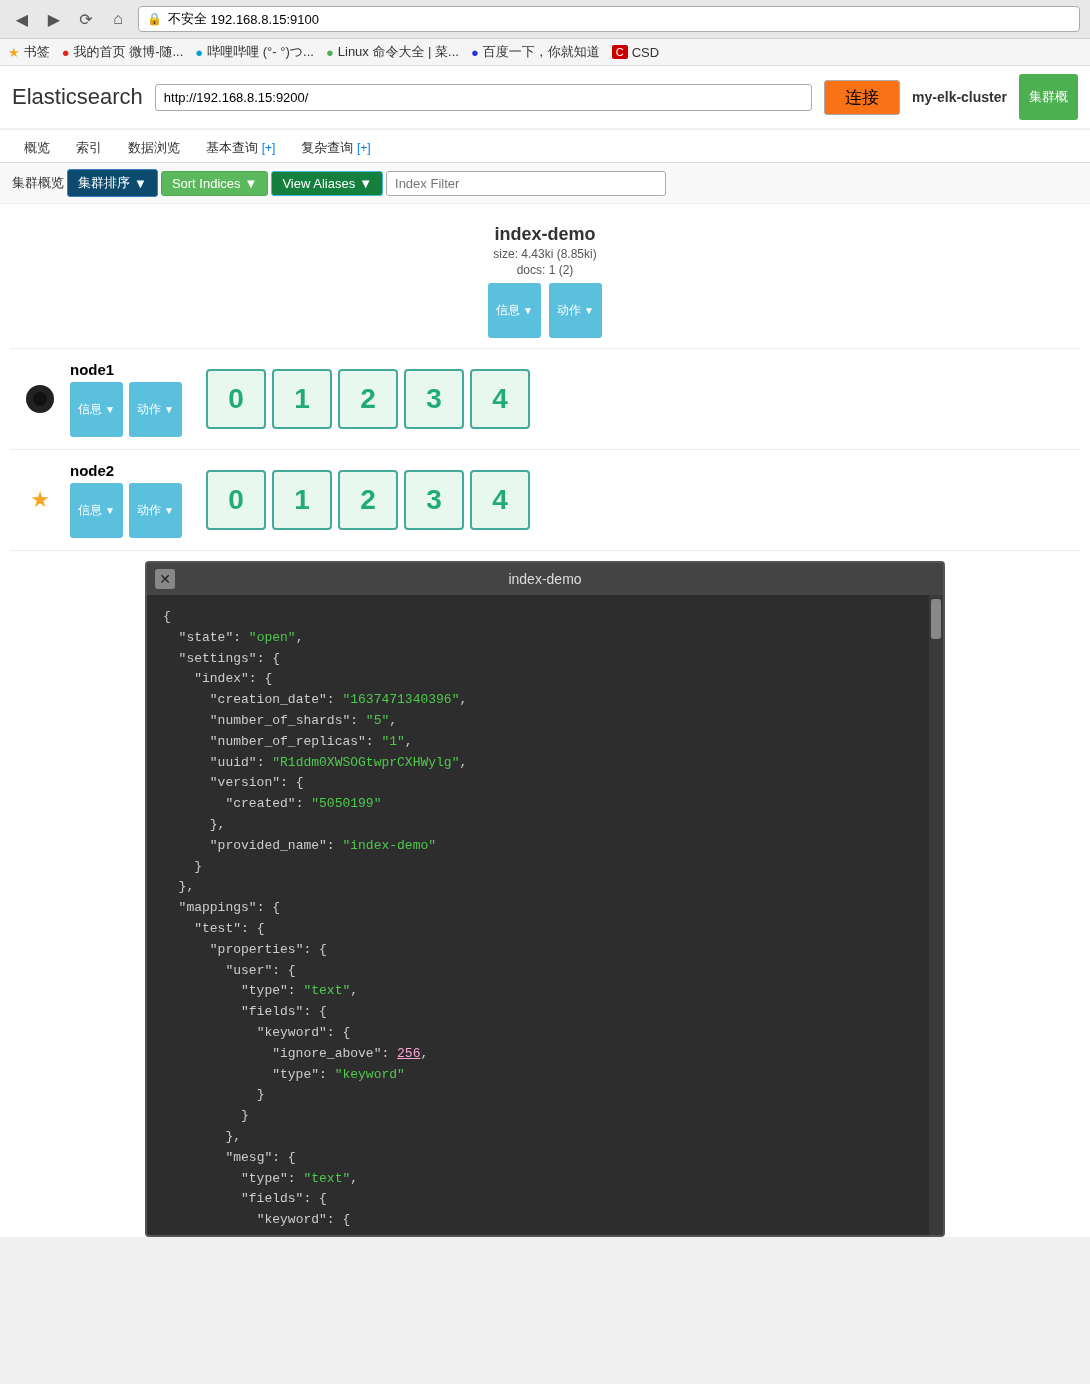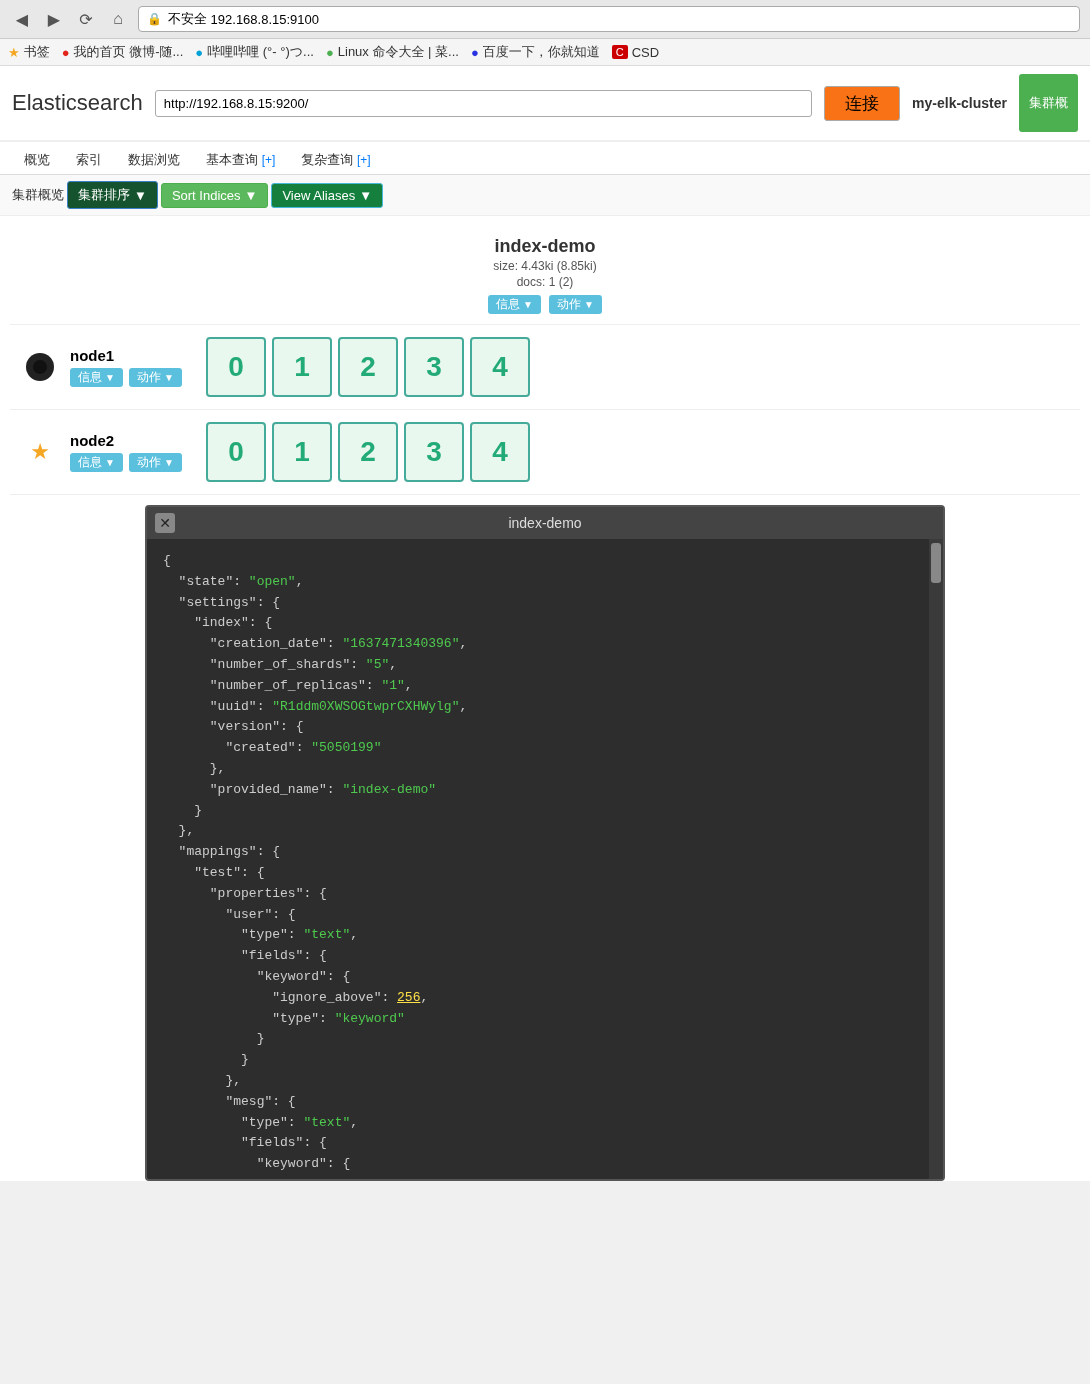--- a/index.html
+++ b/index.html
@@ -81,21 +81,21 @@
       border-radius: 3px;
     }
     .cluster-name {
       font-size: 14px;
       font-weight: bold;
       color: #333;
     }
     .cluster-badge {
       background: #4CAF50;
       color: white;
-      padding: 20px 10px;
+      padding: 14px 10px;
       font-size: 13px;
       border-radius: 3px;
     }
 
     
     .nav-tabs {
       display: flex;
       align-items: center;
       padding: 4px 12px 0;
       border-bottom: 1px solid #ddd;
@@ -131,21 +131,21 @@
       display: flex;
       align-items: center;
       gap: 4px;
       padding: 4px 10px;
       border: 1px solid #aaa;
       border-radius: 3px;
       cursor: pointer;
       font-size: 13px;
       background: white;
     }
-    .dropdown-btn.blue { background: #14532d; color: white; border-color: #3a80c9; text-align: right; }
+    .dropdown-btn.blue { background: #0c4a6e; color: white; border-color: #3a80c9; text-align: right; }
     .filter-input {
       flex: 1;
       max-width: 280px;
       border: 1px solid #aaa;
       padding: 4px 8px;
       font-size: 13px;
       border-radius: 3px;
       color: #aaa;
     }
 
@@ -212,21 +212,21 @@
       font-weight: bold;
       color: #2a7;
       background: #e8f8ee;
     }
 
     
     .action-btn {
       background: #5bc0de;
       color: white;
       border: none;
-      padding: 1px 8px;
+      padding: 19px 8px;
       font-size: 12px;
       border-radius: 3px;
       cursor: pointer;
       display: flex;
       align-items: center;
       gap: 3px;
     }
     .action-btn .caret { font-size: 10px; }
 
     
@@ -275,21 +275,21 @@
       max-height: 640px;
       font-family: 'Courier New', monospace;
       font-size: 13px;
       line-height: 1.6;
       color: #ccc;
     }
 
     
     .json-key { color: #ccc; }
     .json-string { color: #4ec94e; }
-    .json-number { color: #fde047; text-decoration: underline; }
+    .json-number { color: #f9a8d4; text-decoration: underline; }
   </style>
 </head>
 <body>
 
 <div class="browser-bar">
   <button class="browser-nav-btn">◀</button>
   <button class="browser-nav-btn">▶</button>
   <button class="browser-nav-btn">⟳</button>
   <button class="browser-nav-btn">⌂</button>
   <div class="browser-url-bar">
@@ -352,20 +352,21 @@
       <span class="caret">▼</span>
     </div>
     <div class="dropdown-btn" style="background:#5cb85c;color:white;border-color:#4cae4c;">
       <span>Sort Indices</span>
       <span class="caret">▼</span>
     </div>
     <div class="dropdown-btn" style="background:#15803d;color:white;border-color:#46b8da;">
       <span>View Aliases</span>
       <span class="caret">▼</span>
     </div>
+    <input class="filter-input" type="text" placeholder="Index Filter" style="">
   </div>
 
   <div class="main-content">
 
     <div class="index-card">
       <div class="index-name">index-demo</div>
       <div class="index-meta">size: 4.43ki (8.85ki)</div>
       <div class="index-meta">docs: 1 (2)</div>
       <div class="index-actions">
         <button class="action-btn">

